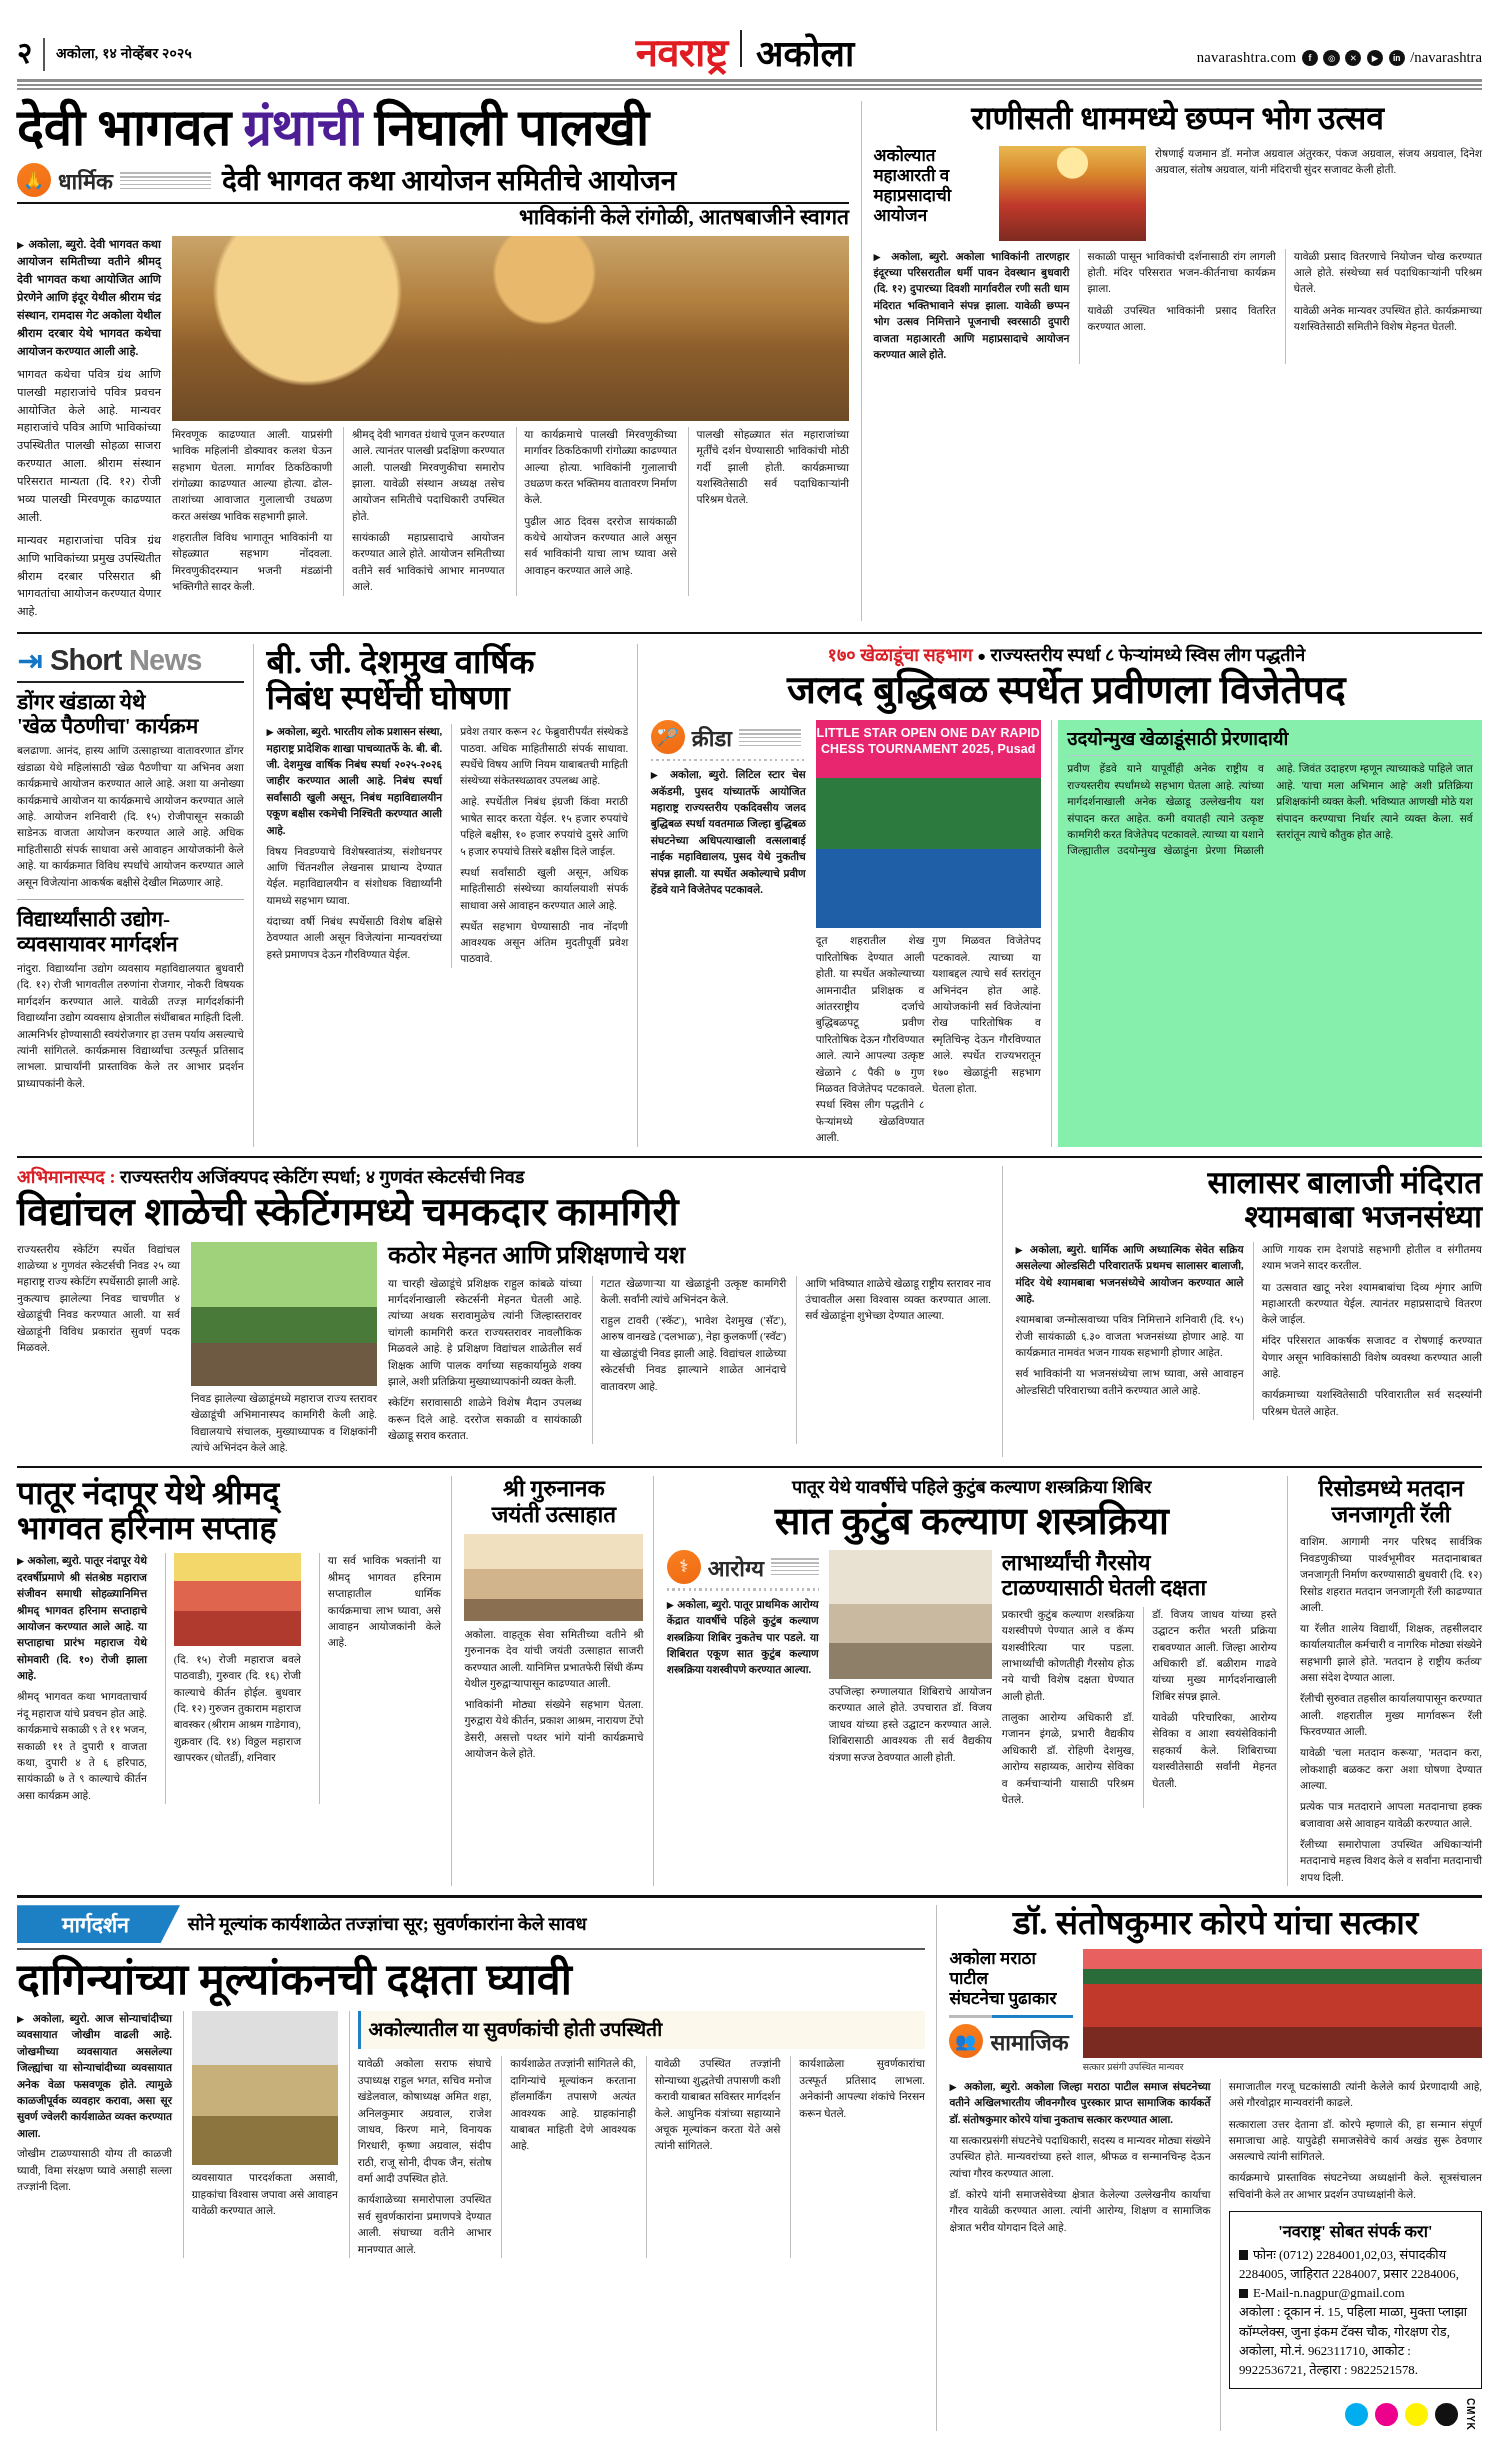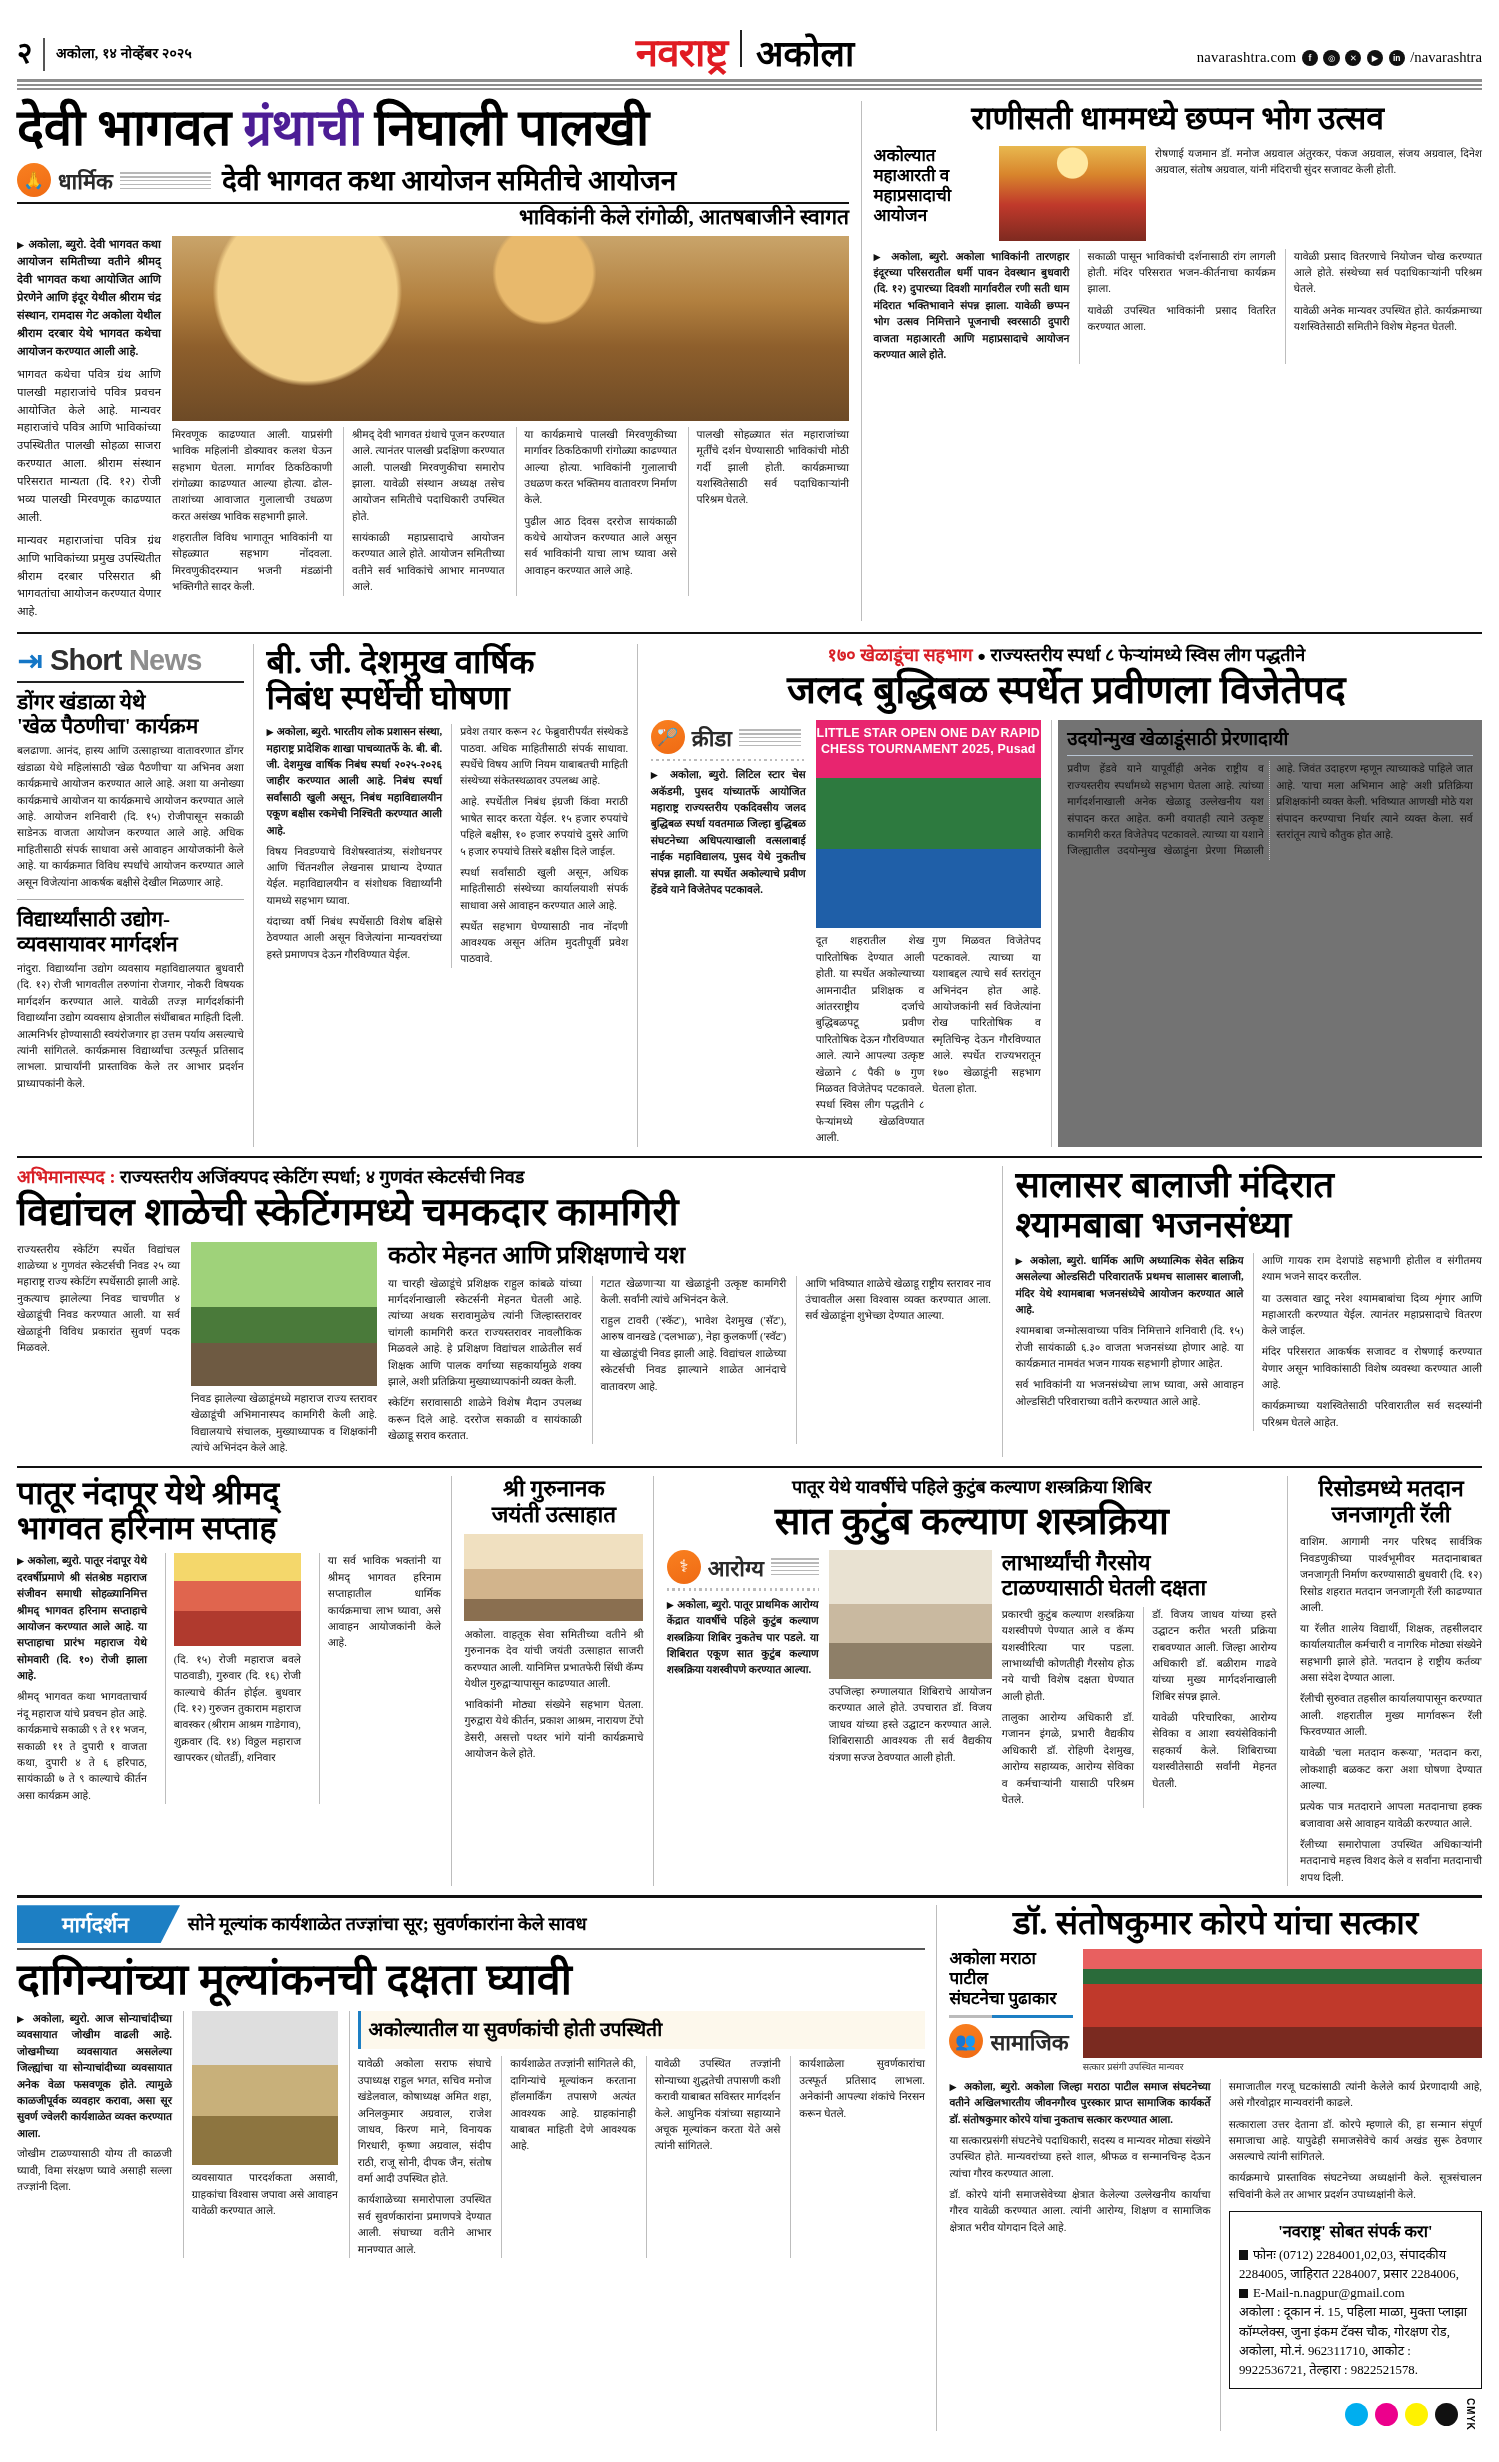--- a/index.html
+++ b/index.html
@@ -111,21 +111,21 @@
     color: #fff; font-weight: 800; font-size: 12.4px; line-height: 1.25;
     font-family: "Liberation Sans", sans-serif; letter-spacing: 0.2px;
   }
 
   .shortnews-logo { display: flex; align-items: center; gap: 7px; }
   .sn-arrow { font-size: 31px; color: #1476c6; font-weight: 800; line-height: 1; }
   .sn-txt { font-family: "Liberation Sans", sans-serif; font-weight: 800; font-size: 29px; letter-spacing: -0.8px;}
   .sn-short { color: #2f2f2f; }
   .sn-news { color: #8e8e8e; }
 
-  .box-lt { background: #737373; padding: 7.8px 9.3px; }
+  .box-lt { background: #86efac; padding: 7.8px 9.3px; }
   .box-cream { background: #fdf8ec; padding: 7.8px 9.3px; }
 
   
   .contact-box { border: 1.6px solid #111; padding: 7.8px 9.3px; font-family: "Liberation Serif", serif; }
   .contact-title { text-align: center; font-weight: 800; font-size: 16.3px; margin-bottom: 3.9px; }
   .contact-line { font-size: 12.8px; line-height: 1.5; }
   .sq { display: inline-block; width: 9.3px; height: 9.3px; background: #111; margin-right: 4.7px; vertical-align: -0.8px;}
   .cmyk-row { display: flex; align-items: center; gap: 7px; justify-content: flex-end; padding: 9.3px 6.2px 0 0;}
   .cmyk-dot { width: 23px; height: 23px; border-radius: 50%; }
   .cmyk-label { writing-mode: vertical-rl; font-size: 10px; font-weight: 700; letter-spacing: 0.8px;}
@@ -358,21 +358,21 @@
               <div style="flex:1;" class="col-rule-l">
                 <p class="body-txt sm" style="padding-left:7.8px;">आणि भविष्यात शाळेचे खेळाडू राष्ट्रीय स्तरावर नाव उंचावतील असा विश्वास व्यक्त करण्यात आला. सर्व खेळाडूंना शुभेच्छा देण्यात आल्या.</p>
               </div>
             </div>
           </div>
         </div>
       </div>
     </div>
 
     <div style="flex:1;">
-      <h2 class="head-lg" style="white-space:pre-line; font-size:36px; text-align:left;">सालासर बालाजी मंदिरात
+      <h2 class="head-lg" style="white-space:pre-line; font-size:31px; text-align:right;">सालासर बालाजी मंदिरात
 श्यामबाबा भजनसंध्या</h2>
       <div style="display:flex; gap:9.3px; margin-top:7.8px;">
         <div style="flex:1;">
           <p class="body-txt sm"><span class="lede-arrow">▶</span> <b>अकोला, ब्युरो. धार्मिक आणि अध्यात्मिक सेवेत सक्रिय असलेल्या ओल्डसिटी परिवारातर्फे प्रथमच सालासर बालाजी, मंदिर येथे श्यामबाबा भजनसंध्येचे आयोजन करण्यात आले आहे.</b></p>
           <p class="body-txt sm" style="margin-top:4.7px;">श्यामबाबा जन्मोत्सवाच्या पवित्र निमित्ताने शनिवारी (दि. १५) रोजी सायंकाळी ६.३० वाजता भजनसंध्या होणार आहे. या कार्यक्रमात नामवंत भजन गायक सहभागी होणार आहेत.</p>
           <p class="body-txt sm" style="margin-top:4.7px;">सर्व भाविकांनी या भजनसंध्येचा लाभ घ्यावा, असे आवाहन ओल्डसिटी परिवाराच्या वतीने करण्यात आले आहे.</p>
         </div>
         <div style="flex:1;" class="col-rule-l">
           <p class="body-txt sm" style="padding-left:7.8px;">आणि गायक राम देशपांडे सहभागी होतील व संगीतमय श्याम भजने सादर करतील.</p>
           <p class="body-txt sm" style="padding-left:7.8px;margin-top:4.7px;">या उत्सवात खाटू नरेश श्यामबाबांचा दिव्य शृंगार आणि महाआरती करण्यात येईल. त्यानंतर महाप्रसादाचे वितरण केले जाईल.</p>

